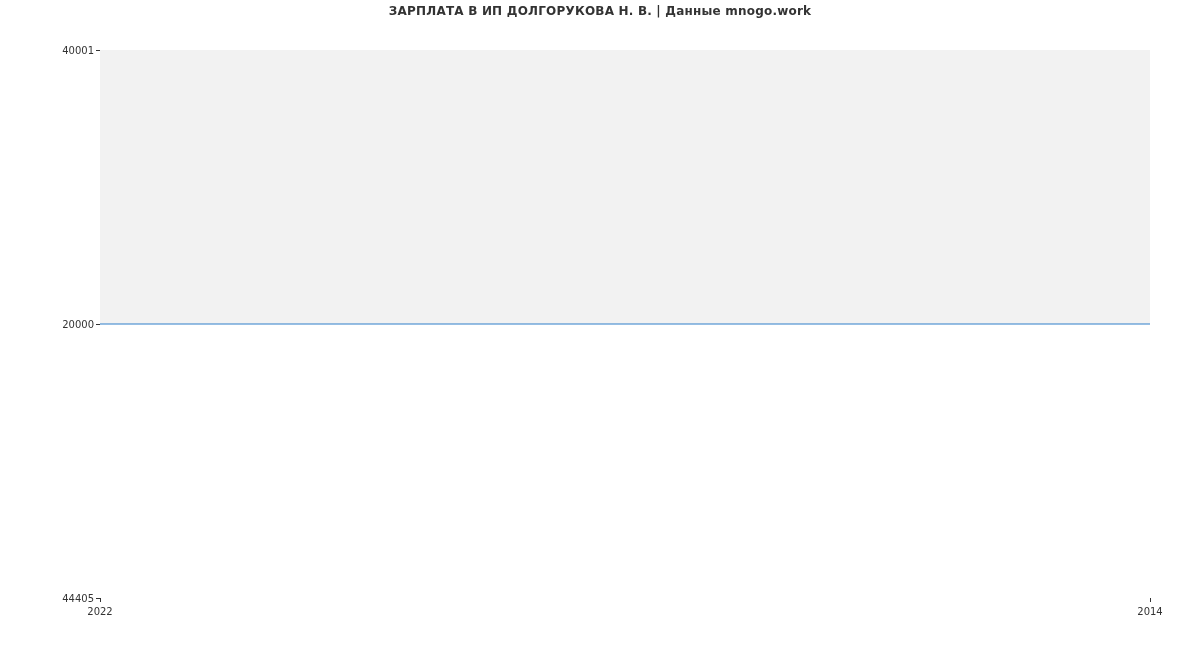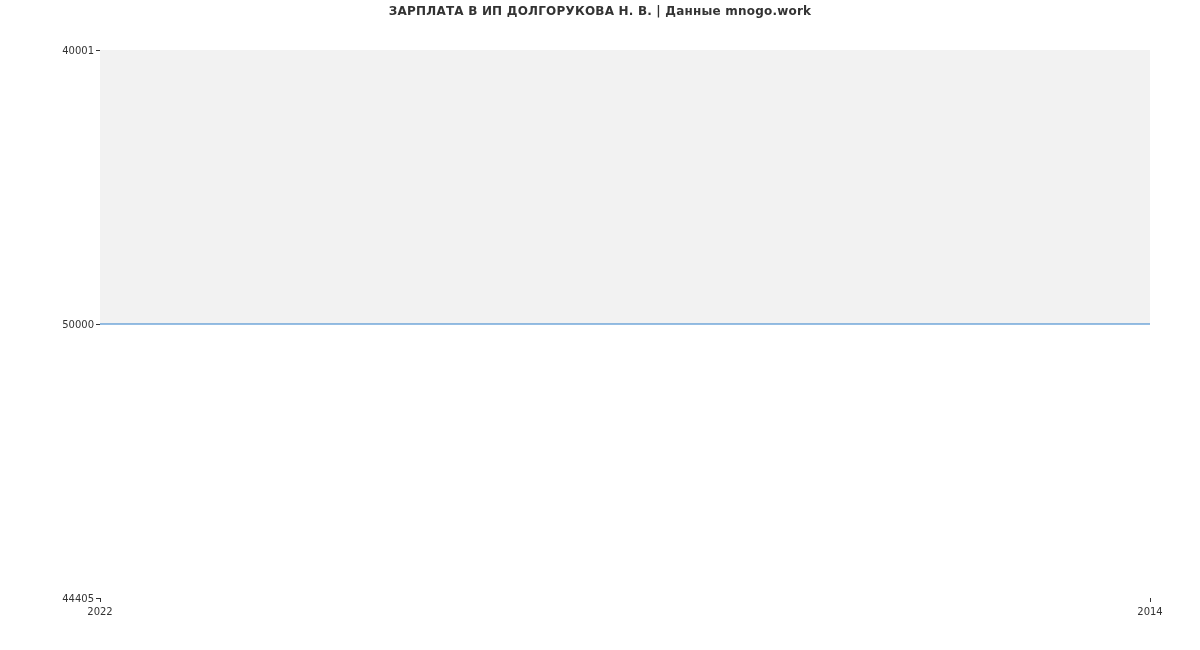--- a/index.html
+++ b/index.html
@@ -91,21 +91,21 @@
 </head>
 <body>
 
 <div class="chart-wrap">
   <div class="title">ЗАРПЛАТА В ИП ДОЛГОРУКОВА Н. В. | Данные mnogo.work</div>
 
   <div class="ytick" style="top:50px;"></div>
   <div class="ytick-label" style="top:50px;">40001</div>
 
   <div class="ytick" style="top:324px;"></div>
-  <div class="ytick-label" style="top:324px;">50000</div>
+  <div class="ytick-label" style="top:324px;">20000</div>
 
   <div class="ytick" style="top:598px;"></div>
   <div class="ytick-label" style="top:598px;">44405</div>
 
   <div class="xtick" style="left:100px;"></div>
   <div class="xtick-label" style="left:100px;">2022</div>
 
   <div class="xtick" style="left:1150px;"></div>
   <div class="xtick-label" style="left:1150px;">2014</div>
 

